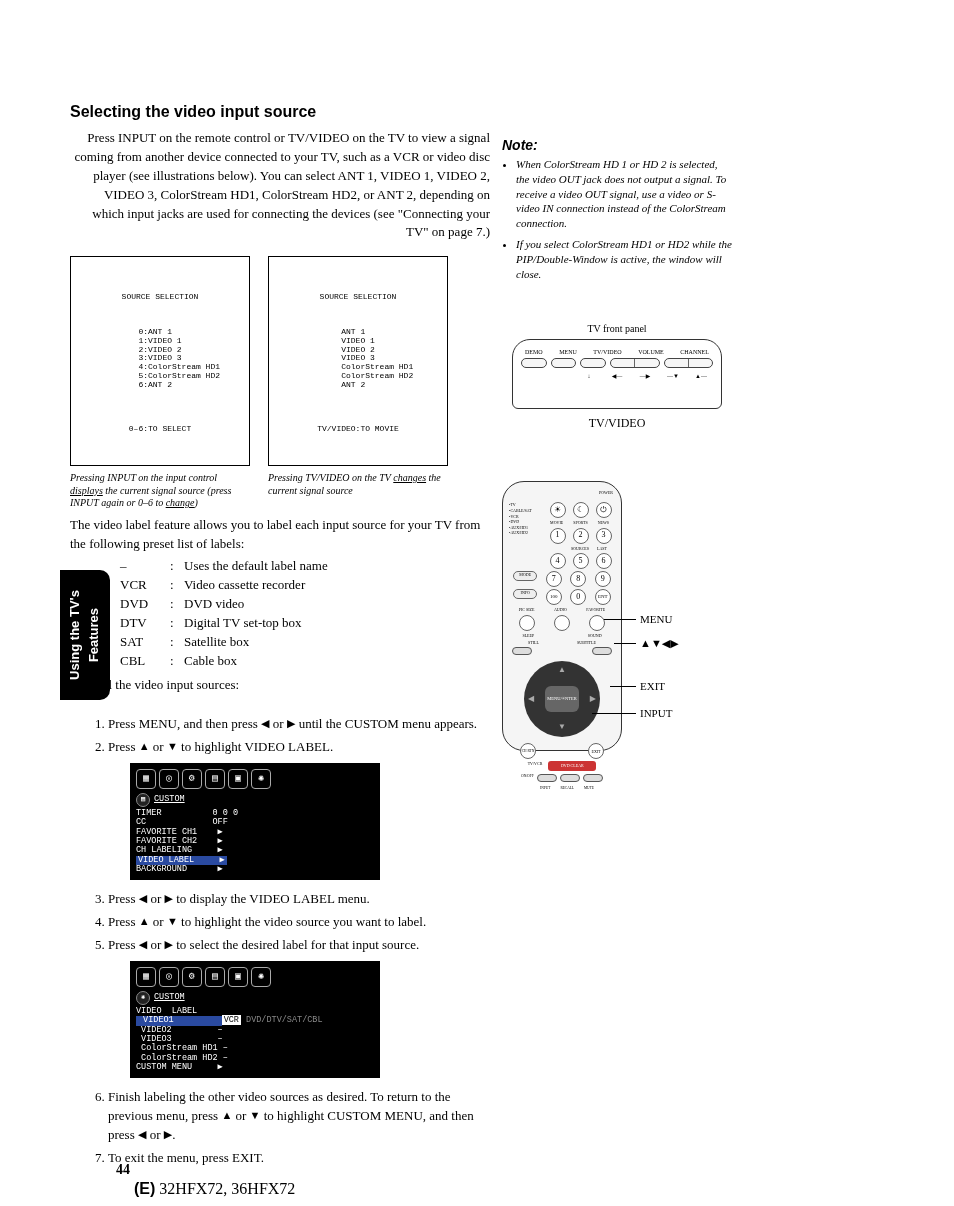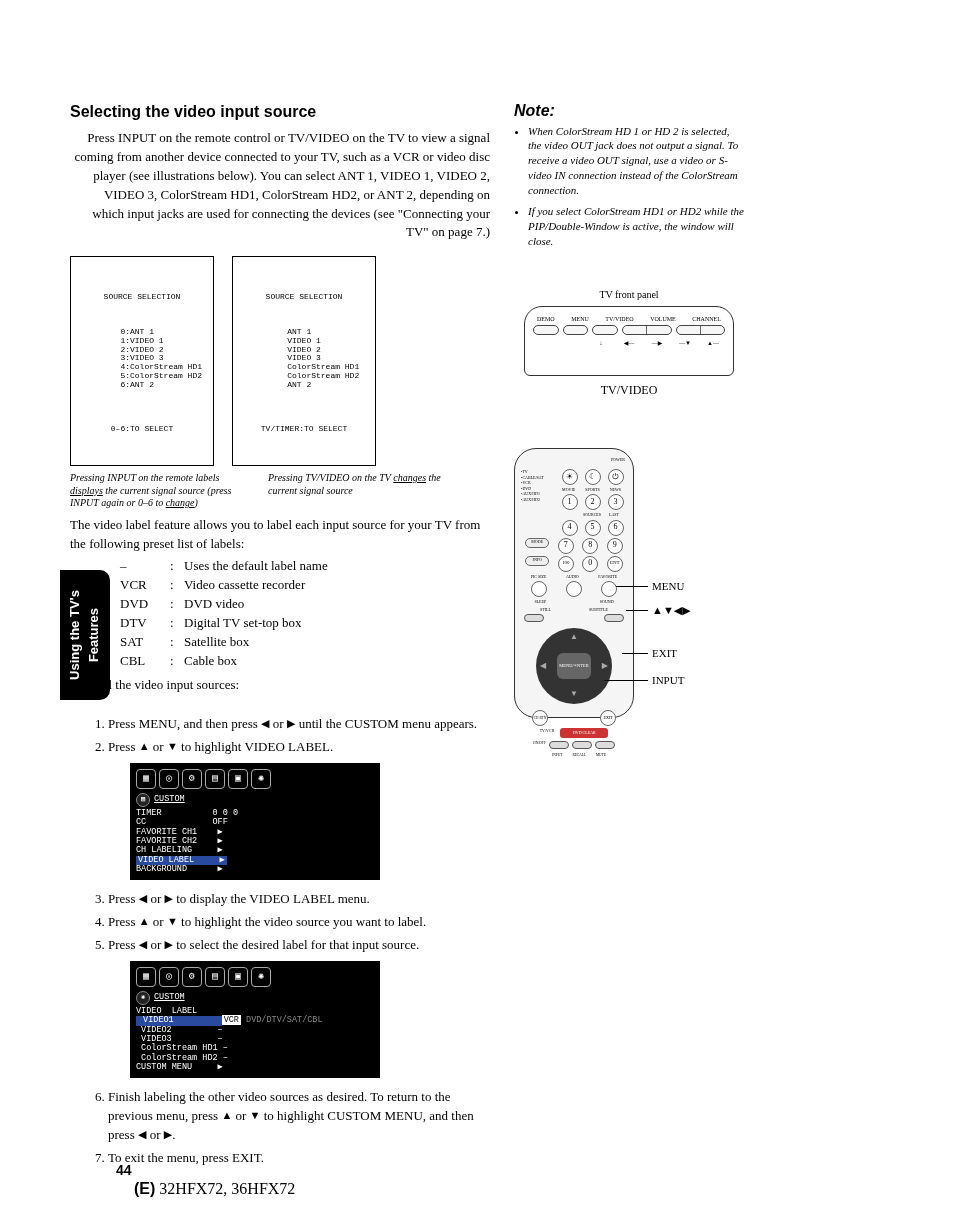--- a/index.html
+++ b/index.html
@@ -7,33 +7,33 @@
     font-family: Georgia, 'Times New Roman', serif;
     font-size: 13px;
     line-height: 1.45;
     color: #000;
     background: #fff;
     width: 954px;
     height: 1206px;
     position: relative;
     padding: 100px 70px 40px 70px;
   }
-  .page { display: flex; gap: 24px; }
+  .page { display: flex; gap: 12px; }
   .main-col { width: 420px; }
   .side-col { width: 230px; font-size: 11px; line-height: 1.35; }
   h2 {
     font-family: Arial, Helvetica, sans-serif;
     font-weight: bold;
     font-size: 16px;
     margin-bottom: 6px;
   }
   .intro { margin-bottom: 14px; text-align: right; }
   .osd-row { display: flex; gap: 18px; margin-bottom: 6px; }
   .osd {
-    width: 144px;
+    width: 180px;
     border: 1px solid #000;
     padding: 18px 10px 14px 10px;
     font-family: 'Courier New', monospace;
     font-size: 8px;
     line-height: 1.1;
     text-align: center;
     white-space: pre;
   }
   .osd-caption {
     font-style: italic;
@@ -74,21 +74,21 @@
     font-size: 7px;
   }
   .menu-osd .content { white-space: pre; }
   .menu-osd .hl {
     background: #2a4aa0; color: #fff;
     padding: 0 2px; display: inline-block;
   }
   .note-hdr {
     font-family: Arial, sans-serif;
     font-weight: bold; font-style: italic;
-    font-size: 16px; margin-bottom: 2px;
+    font-size: 14px; margin-bottom: 2px; margin-top: 36px;
   }
   .bullets { list-style: disc; margin-left: 14px; font-style: italic; }
   .bullets li { margin-bottom: 6px; }
   .panel-block { margin-top: 40px; text-align: center; }
   .panel-label { font-size: 10px; margin-bottom: 4px; }
   .panel {
     border: 1px solid #333; border-radius: 18px 18px 6px 6px;
     width: 210px; height: 70px; margin: 0 auto; position: relative;
     padding: 8px 8px 4px 8px; font-size: 6.5px;
   }
@@ -166,21 +166,21 @@
     position: absolute; left: 60px; top: 700px;
     transform: rotate(-90deg); transform-origin: left top;
     background: #000; color: #fff;
     font-family: Arial, sans-serif; font-weight: bold;
     font-size: 13px; padding: 6px 14px;
     text-align: center; width: 130px;
     border-radius: 0 0 10px 10px;
   }
   .pgnum {
     position: absolute; left: 116px; bottom: 26px;
-    font-family: Liberation Sans, sans-serif; font-weight: bold; font-size: 14px;
+    font-family: Liberation Serif, serif; font-weight: bold; font-size: 14px;
   }
   .doccode {
     position: absolute; left: 134px; bottom: 6px;
     font-size: 16px;
   }
   .doccode b { font-weight: bold; font-family: Arial, sans-serif; }
   .gap-before { margin-top: 16px; }
   .osd-content-left { text-align: left; display: inline-block; }
 </style>
 </head>
@@ -213,27 +213,27 @@
         <div>SOURCE SELECTION</div>
         <br>
         <div class="osd-content-left">ANT 1
 VIDEO 1
 VIDEO 2
 VIDEO 3
 ColorStream HD1
 ColorStream HD2
 ANT 2</div>
         <br><br>
-        <div>TV/TIMER:TO SELECT</div>
+        <div>TV/VIDEO:TO MOVIE</div>
       </div>
     </div>
 
     <div class="osd-row">
       <div class="osd-caption">
-        <span>Pressing INPUT on the remote labels </span><u>displays</u><span> the current signal source (press INPUT again or 0–6 to </span><u>change</u><span>)</span>
+        <span>Pressing INPUT on the input control </span><u>displays</u><span> the current signal source (press INPUT again or 0–6 to </span><u>change</u><span>)</span>
       </div>
       <div class="osd-caption">
         <span>Pressing TV/VIDEO on the TV </span><u>changes</u><span> the current signal source</span>
       </div>
     </div>
 
     <p>The video label feature allows you to label each input source for your TV from the following preset list of labels:</p>
 
     <div class="label-table">
       <div class="row">

